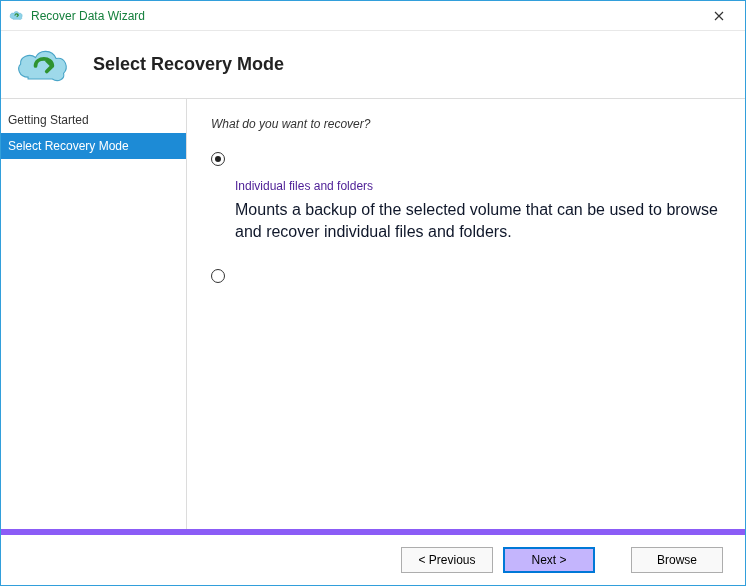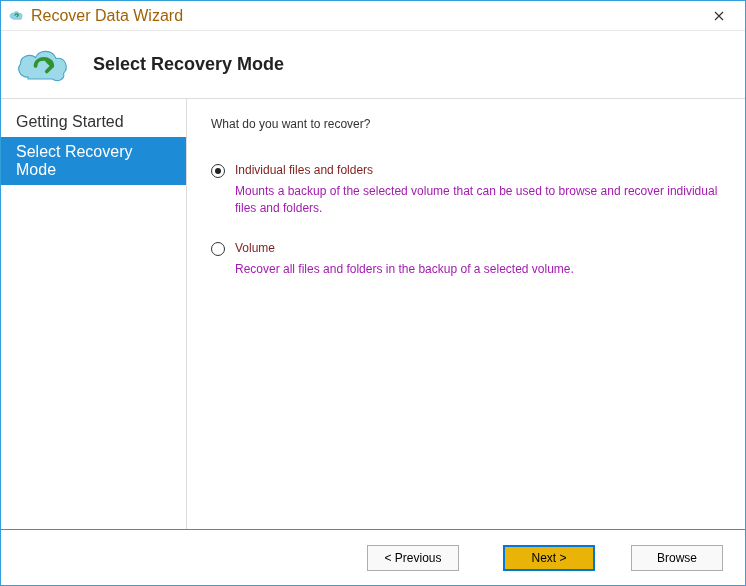--- a/index.html
+++ b/index.html
@@ -22,22 +22,22 @@
       border-bottom: 1px solid #e8e8e8;
     }
     .titlebar .title-icon {
       width: 16px;
       height: 16px;
       margin-right: 6px;
       display: flex;
     }
     .titlebar .title-text {
       flex: 1;
-      font-size: 16px;
-      color: #a16207;
+      font-size: 12px;
+      color: #15803d;
     }
     .titlebar .close {
       width: 40px;
       height: 28px;
       display: flex;
       align-items: center;
       justify-content: center;
       font-size: 14px;
       cursor: pointer;
     }
@@ -62,38 +62,39 @@
       flex: 1;
       display: flex;
       min-height: 0;
     }
     .sidebar {
       width: 186px;
       border-right: 1px solid #dcdcdc;
       padding-top: 8px;
     }
     .sidebar-item {
-      padding: 6px 15px;
-      font-size: 16px;
+      padding: 6px 7px;
+      font-size: 12px;
       color: #333;
       cursor: pointer;
     }
     .sidebar-item.active {
       background: #1d8bd6;
       color: #fff;
     }
     .content {
       flex: 1;
       padding: 18px 24px 10px 24px;
       display: flex;
       flex-direction: column;
     }
     .content .prompt {
-      margin-bottom: 32px;
-      font-size: 12px;
+      margin-bottom: 20px;
+      font-size: 12px;
+      font-style: italic;
     }
     .option {
       display: flex;
       align-items: flex-start;
       margin-bottom: 24px;
     }
     .radio {
       width: 14px;
       height: 14px;
       border: 1px solid #333;
@@ -109,51 +110,51 @@
       position: absolute;
       width: 6px;
       height: 6px;
       background: #222;
       border-radius: 50%;
       top: 3px;
       left: 3px;
     }
     .option-text .opt-label {
       font-size: 12px;
-      color: #7f1d1d;
+      color: #4c1d95;
       margin-bottom: 6px;
+      margin-top: 28px;
     }
     .option-text .opt-desc {
-      font-size: 12px;
-      color: #a21caf;
+      font-size: 16px;
+      color: #0f172a;
       line-height: 1.4;
     }
     .footer {
       height: 56px;
-      border-top: 1px solid #8b5cf6;
+      border-top: 6px solid #8b5cf6;
       display: flex;
       align-items: center;
       justify-content: flex-end;
       padding-right: 22px;
       gap: 10px;
     }
     .btn {
       min-width: 92px;
       height: 26px;
       border: 1px solid #adadad;
       background: #f9f9f9;
       font-size: 12px;
       font-family: inherit;
       cursor: pointer;
       padding: 0 8px;
     }
     .btn.default {
       border: 2px solid #0078d7;
-      background: #eab308;
-      margin-left: 34px;
+      background: #c4b5fd;
     }
     .btn:disabled {
       color: #a0a0a0;
       cursor: default;
     }
     .gap { width: 16px; }
   </style>
 </head>
 <body>
 
@@ -194,24 +195,20 @@
     <div class="option">
       <div class="radio selected"></div>
       <div class="option-text">
         <div class="opt-label">Individual files and folders</div>
         <div class="opt-desc">Mounts a backup of the selected volume that can be used to browse and recover individual files and folders.</div>
       </div>
     </div>
 
     <div class="option">
       <div class="radio"></div>
-      <div class="option-text">
-        <div class="opt-label">Volume</div>
-        <div class="opt-desc">Recover all files and folders in the backup of a selected volume.</div>
-      </div>
     </div>
   </div>
 </div>
 
 <div class="footer">
   <button class="btn">&lt; Previous</button>
   <button class="btn default">Next &gt;</button>
   <div class="gap"></div>
   <button class="btn">Browse</button>
 </div>

